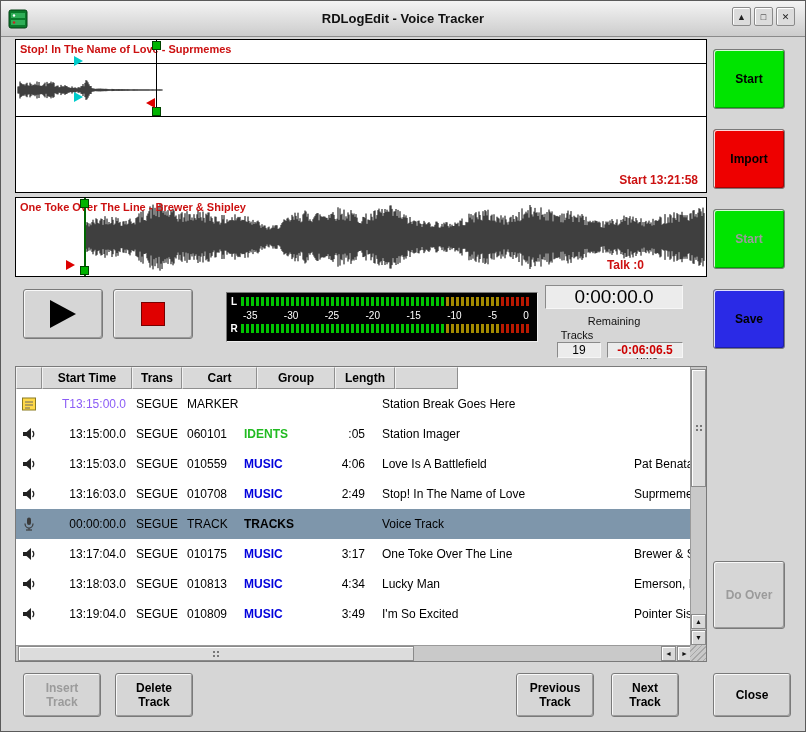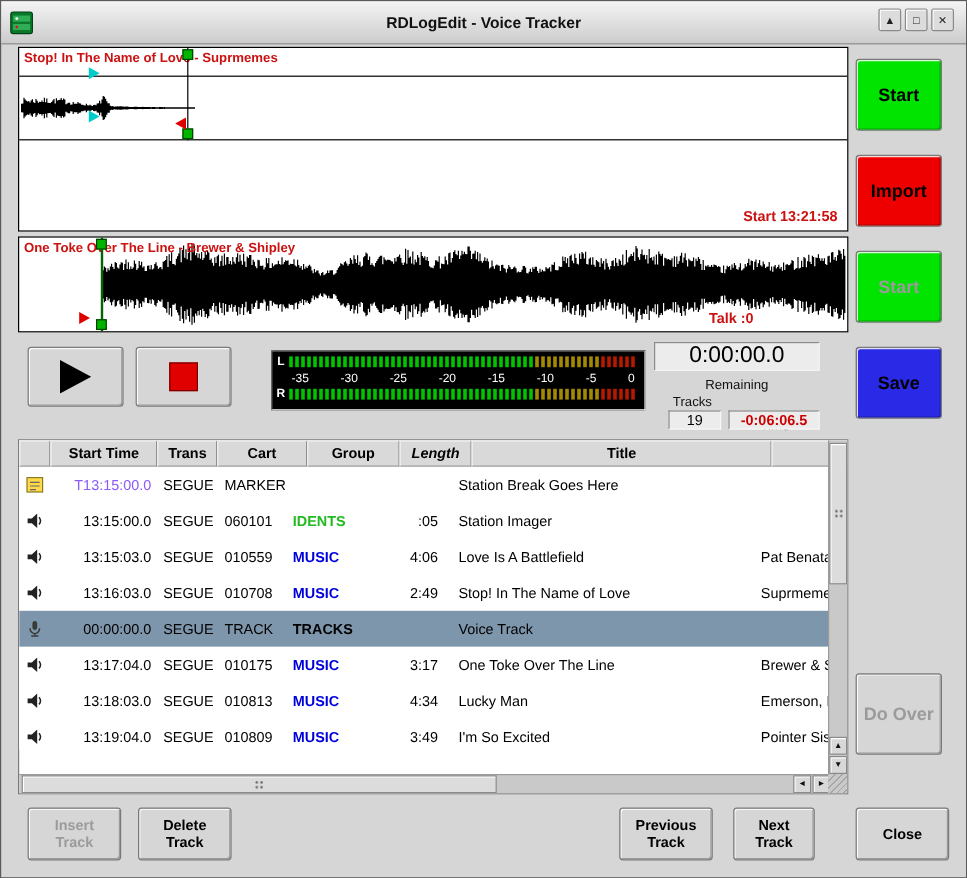--- a/index.html
+++ b/index.html
@@ -25,21 +25,21 @@
   .tri{position:absolute;width:0;height:0;}
   .tri-right{border-top:5px solid transparent;border-bottom:5px solid transparent;border-left:9px solid #00cccc;}
   .tri-right.red{border-left-color:#dd0000;}
   .tri-left{border-top:5px solid transparent;border-bottom:5px solid transparent;border-right:9px solid #dd0000;}
   
   .btn{position:absolute;background:#d6d6d6;border:1px solid #7a7a7a;border-radius:3px;
     box-shadow:inset 1px 1px 0 rgba(255,255,255,.85),inset -1px -1px 0 rgba(0,0,0,.28);
     font-family:inherit;font-weight:bold;font-size:12px;color:#000;display:flex;align-items:center;
     justify-content:center;text-align:center;white-space:pre-line;box-sizing:border-box;cursor:default;}
   .btn.disabled{color:#9b9b9b;}
-  .side-btn{left:712px;width:72px;height:60px;font-size:15px;}
+  .side-btn{left:712px;width:72px;height:60px;font-size:12px;}
   
   #play-btn,#stop-btn{top:288px;width:80px;height:50px;}
   .meter{position:absolute;left:225px;top:291px;width:312px;height:50px;background:#000;
     border:1px solid;border-color:#777 #eee #eee #777;box-sizing:border-box;}
   .meter-row{display:flex;align-items:center;height:13px;margin-top:2px;}
   .meter-row .chan{width:14px;text-align:center;color:#fff;font-size:10px;font-weight:bold;}
   .segs{display:flex;}
   .seg{width:3px;height:9px;margin-right:2px;}
   .meter-scale{display:flex;justify-content:space-between;padding:0 8px 0 16px;color:#fff;font-size:10px;height:14px;align-items:center;}
   .lcd{position:absolute;background:#ececec;border:1px solid;border-color:#8a8a8a #f6f6f6 #f6f6f6 #8a8a8a;
@@ -115,21 +115,21 @@
     <div class="tri tri-right" style="left:58px;top:16px;"></div>
     <div class="tri tri-right" style="left:58px;top:52px;"></div>
     <div class="tri tri-left" style="left:130px;top:58px;"></div>
   </div>
 
   <div class="panel" style="top:196px;height:80px;">
     <svg id="wave2" width="690" height="78">
         <path d="M69 26.4L69 51.6M70 27.2L70 50.8M71 24.1L71 53.9M72 25.1L72 52.9M73 28.4L73 49.6M74 25.5L74 52.5M75 27.2L75 50.8M76 24.1L76 53.9M77 21.7L77 56.3M78 24.6L78 53.4M79 26.2L79 51.8M80 20.3L80 57.7M81 21.2L81 56.8M82 24.9L82 53.1M83 25.7L83 52.3M84 22.5L84 55.5M85 20.5L85 57.5M86 21.0L86 57.0M87 26.9L87 51.1M88 22.0L88 56.0M89 18.2L89 59.8M90 26.2L90 51.8M91 20.6L91 57.4M92 26.4L92 51.6M93 24.0L93 54.0M94 26.1L94 51.9M95 25.0L95 53.0M96 19.0L96 59.0M97 21.8L97 56.2M98 26.9L98 51.1M99 25.6L99 52.4M100 19.4L100 58.6M101 23.0L101 55.0M102 20.2L102 57.8M103 24.9L103 53.1M104 23.9L104 54.1M105 27.8L105 50.2M106 27.8L106 50.2M107 23.5L107 54.5M108 23.2L108 54.8M109 26.3L109 51.7M110 22.9L110 55.1M111 26.6L111 51.4M112 25.7L112 52.3M113 21.9L113 56.1M114 20.6L114 57.4M115 23.5L115 54.5M116 26.0L116 52.0M117 25.0L117 53.0M118 24.6L118 53.4M119 26.4L119 51.6M120 20.1L120 57.9M121 19.4L121 58.6M122 18.7L122 59.3M123 15.4L123 62.6M124 24.4L124 53.6M125 13.8L125 64.2M126 19.4L126 58.6M127 12.3L127 65.7M128 22.1L128 55.9M129 22.0L129 56.0M130 23.0L130 55.0M131 17.7L131 60.3M132 15.5L132 62.5M133 13.2L133 64.8M134 8.4L134 69.6M135 20.5L135 57.5M136 10.3L136 67.7M137 6.6L137 71.4M138 16.8L138 61.2M139 9.8L139 68.2M140 18.1L140 59.9M141 12.6L141 65.4M142 7.8L142 70.2M143 19.1L143 58.9M144 5.3L144 72.7M145 12.3L145 65.7M146 7.0L146 71.0M147 14.8L147 63.2M148 12.9L148 65.1M149 16.8L149 61.2M150 13.3L150 64.7M151 17.6L151 60.4M152 12.1L152 65.9M153 18.7L153 59.3M154 16.9L154 61.1M155 11.8L155 66.2M156 14.3L156 63.7M157 10.7L157 67.3M158 12.5L158 65.5M159 18.7L159 59.3M160 17.5L160 60.5M161 20.9L161 57.1M162 23.5L162 54.5M163 16.3L163 61.7M164 21.1L164 56.9M165 15.5L165 62.5M166 14.2L166 63.8M167 23.9L167 54.1M168 19.4L168 58.6M169 15.2L169 62.8M170 23.4L170 54.6M171 13.2L171 64.8M172 22.7L172 55.3M173 16.2L173 61.8M174 16.2L174 61.8M175 21.9L175 56.1M176 19.5L176 58.5M177 22.5L177 55.5M178 16.2L178 61.8M179 20.1L179 57.9M180 21.7L180 56.3M181 16.3L181 61.7M182 13.0L182 65.0M183 20.1L183 57.9M184 14.2L184 63.8M185 19.3L185 58.7M186 22.7L186 55.3M187 13.5L187 64.5M188 19.9L188 58.1M189 24.5L189 53.5M190 15.7L190 62.3M191 17.1L191 60.9M192 14.5L192 63.5M193 14.4L193 63.6M194 22.9L194 55.1M195 18.5L195 59.5M196 20.1L196 57.9M197 23.8L197 54.2M198 25.5L198 52.5M199 18.5L199 59.5M200 18.8L200 59.2M201 23.4L201 54.6M202 23.7L202 54.3M203 23.3L203 54.7M204 26.5L204 51.5M205 24.7L205 53.3M206 17.0L206 61.0M207 21.3L207 56.7M208 17.1L208 60.9M209 25.4L209 52.6M210 25.3L210 52.7M211 21.3L211 56.7M212 23.9L212 54.1M213 22.7L213 55.3M214 22.2L214 55.8M215 22.2L215 55.8M216 19.2L216 58.8M217 22.1L217 55.9M218 22.6L218 55.4M219 16.3L219 61.7M220 22.3L220 55.7M221 20.3L221 57.7M222 18.9L222 59.1M223 19.5L223 58.5M224 18.9L224 59.1M225 22.8L225 55.2M226 21.8L226 56.2M227 22.1L227 55.9M228 21.9L228 56.1M229 18.1L229 59.9M230 23.3L230 54.7M231 24.0L231 54.0M232 18.5L232 59.5M233 22.9L233 55.1M234 25.2L234 52.8M235 23.6L235 54.4M236 26.7L236 51.3M237 21.9L237 56.1M238 25.9L238 52.1M239 24.0L239 54.0M240 25.4L240 52.6M241 23.4L241 54.6M242 22.6L242 55.4M243 24.1L243 53.9M244 27.4L244 50.6M245 29.8L245 48.2M246 26.2L246 51.8M247 28.8L247 49.2M248 27.5L248 50.5M249 27.5L249 50.5M250 29.9L250 48.1M251 31.5L251 46.5M252 29.4L252 48.6M253 28.6L253 49.4M254 31.4L254 46.6M255 30.5L255 47.5M256 29.7L256 48.3M257 27.4L257 50.6M258 29.6L258 48.4M259 27.5L259 50.5M260 27.2L260 50.8M261 27.3L261 50.7M262 30.9L262 47.1M263 30.5L263 47.5M264 29.5L264 48.5M265 26.9L265 51.1M266 25.1L266 52.9M267 23.9L267 54.1M268 21.4L268 56.6M269 22.1L269 55.9M270 23.0L270 55.0M271 20.5L271 57.5M272 19.7L272 58.3M273 21.5L273 56.5M274 23.4L274 54.6M275 22.0L275 56.0M276 16.9L276 61.1M277 18.5L277 59.5M278 21.8L278 56.2M279 14.7L279 63.3M280 17.9L280 60.1M281 21.2L281 56.8M282 14.7L282 63.3M283 22.9L283 55.1M284 20.2L284 57.8M285 24.3L285 53.7M286 23.5L286 54.5M287 16.4L287 61.6M288 15.4L288 62.6M289 12.5L289 65.5M290 13.5L290 64.5M291 18.7L291 59.3M292 15.7L292 62.3M293 22.8L293 55.2M294 21.3L294 56.7M295 23.0L295 55.0M296 24.1L296 53.9M297 21.2L297 56.8M298 19.4L298 58.6M299 17.8L299 60.2M300 16.1L300 61.9M301 15.1L301 62.9M302 15.2L302 62.8M303 22.3L303 55.7M304 16.4L304 61.6M305 18.2L305 59.8M306 19.0L306 59.0M307 18.5L307 59.5M308 18.5L308 59.5M309 18.7L309 59.3M310 19.8L310 58.2M311 19.9L311 58.1M312 21.8L312 56.2M313 16.9L313 61.1M314 19.9L314 58.1M315 16.1L315 61.9M316 15.7L316 62.3M317 14.1L317 63.9M318 16.9L318 61.1M319 21.0L319 57.0M320 22.8L320 55.2M321 20.7L321 57.3M322 9.3L322 68.7M323 21.8L323 56.2M324 10.4L324 67.6M325 16.7L325 61.3M326 15.8L326 62.2M327 21.6L327 56.4M328 11.6L328 66.4M329 22.4L329 55.6M330 18.3L330 59.7M331 20.5L331 57.5M332 14.4L332 63.6M333 16.6L333 61.4M334 22.9L334 55.1M335 12.1L335 65.9M336 15.3L336 62.7M337 16.7L337 61.3M338 15.5L338 62.5M339 18.8L339 59.2M340 16.1L340 61.9M341 19.6L341 58.4M342 23.8L342 54.2M343 25.0L343 53.0M344 25.0L344 53.0M345 25.5L345 52.5M346 23.3L346 54.7M347 18.9L347 59.1M348 19.0L348 59.0M349 20.1L349 57.9M350 15.5L350 62.5M351 25.8L351 52.2M352 21.5L352 56.5M353 21.9L353 56.1M354 22.3L354 55.7M355 15.7L355 62.3M356 18.8L356 59.2M357 22.4L357 55.6M358 13.0L358 65.0M359 12.4L359 65.6M360 20.7L360 57.3M361 17.1L361 60.9M362 12.1L362 65.9M363 10.6L363 67.4M364 13.6L364 64.4M365 14.8L365 63.2M366 11.0L366 67.0M367 17.9L367 60.1M368 15.0L368 63.0M369 11.0L369 67.0M370 13.9L370 64.1M371 11.7L371 66.3M372 13.6L372 64.4M373 13.8L373 64.2M374 7.5L374 70.5M375 7.4L375 70.6M376 10.9L376 67.1M377 17.9L377 60.1M378 13.5L378 64.5M379 13.3L379 64.7M380 11.0L380 67.0M381 18.0L381 60.0M382 11.9L382 66.1M383 19.8L383 58.2M384 13.2L384 64.8M385 19.6L385 58.4M386 21.0L386 57.0M387 19.2L387 58.8M388 16.4L388 61.6M389 19.4L389 58.6M390 17.4L390 60.6M391 19.9L391 58.1M392 25.7L392 52.3M393 24.8L393 53.2M394 19.0L394 59.0M395 23.8L395 54.2M396 26.0L396 52.0M397 23.3L397 54.7M398 22.5L398 55.5M399 23.1L399 54.9M400 23.5L400 54.5M401 27.8L401 50.2M402 22.9L402 55.1M403 22.6L403 55.4M404 25.4L404 52.6M405 26.0L405 52.0M406 29.0L406 49.0M407 25.9L407 52.1M408 22.9L408 55.1M409 24.5L409 53.5M410 26.4L410 51.6M411 26.2L411 51.8M412 24.9L412 53.1M413 24.1L413 53.9M414 25.6L414 52.4M415 29.1L415 48.9M416 28.2L416 49.8M417 28.8L417 49.2M418 28.6L418 49.4M419 26.8L419 51.2M420 23.6L420 54.4M421 23.7L421 54.3M422 25.0L422 53.0M423 29.4L423 48.6M424 29.9L424 48.1M425 28.5L425 49.5M426 25.9L426 52.1M427 28.7L427 49.3M428 24.7L428 53.3M429 26.2L429 51.8M430 24.2L430 53.8M431 24.3L431 53.7M432 27.9L432 50.1M433 29.5L433 48.5M434 25.9L434 52.1M435 28.4L435 49.6M436 26.7L436 51.3M437 28.0L437 50.0M438 28.0L438 50.0M439 24.5L439 53.5M440 25.8L440 52.2M441 25.8L441 52.2M442 24.7L442 53.3M443 28.2L443 49.8M444 22.5L444 55.5M445 22.9L445 55.1M446 20.5L446 57.5M447 27.1L447 50.9M448 27.3L448 50.7M449 27.2L449 50.8M450 23.9L450 54.1M451 24.5L451 53.5M452 24.2L452 53.8M453 15.7L453 62.3M454 19.6L454 58.4M455 16.1L455 61.9M456 21.4L456 56.6M457 17.3L457 60.7M458 24.4L458 53.6M459 15.4L459 62.6M460 14.2L460 63.8M461 19.3L461 58.7M462 21.3L462 56.7M463 13.5L463 64.5M464 17.0L464 61.0M465 21.8L465 56.2M466 22.5L466 55.5M467 13.2L467 64.8M468 17.8L468 60.2M469 12.0L469 66.0M470 13.2L470 64.8M471 17.4L471 60.6M472 11.7L472 66.3M473 21.9L473 56.1M474 22.5L474 55.5M475 17.7L475 60.3M476 16.6L476 61.4M477 22.6L477 55.4M478 16.3L478 61.7M479 22.7L479 55.3M480 24.2L480 53.8M481 18.7L481 59.3M482 19.7L482 58.3M483 20.5L483 57.5M484 24.5L484 53.5M485 17.3L485 60.7M486 21.6L486 56.4M487 19.5L487 58.5M488 26.6L488 51.4M489 17.7L489 60.3M490 21.4L490 56.6M491 24.3L491 53.7M492 26.6L492 51.4M493 23.7L493 54.3M494 19.6L494 58.4M495 18.8L495 59.2M496 23.9L496 54.1M497 17.0L497 61.0M498 21.0L498 57.0M499 23.7L499 54.3M500 18.1L500 59.9M501 19.2L501 58.8M502 22.6L502 55.4M503 14.0L503 64.0M504 23.2L504 54.8M505 22.2L505 55.8M506 10.4L506 67.6M507 20.5L507 57.5M508 16.5L508 61.5M509 15.6L509 62.4M510 13.7L510 64.3M511 15.3L511 62.7M512 12.2L512 65.8M513 19.6L513 58.4M514 7.0L514 71.0M515 9.1L515 68.9M516 16.4L516 61.6M517 18.5L517 59.5M518 13.6L518 64.4M519 9.9L519 68.1M520 14.8L520 63.2M521 14.3L521 63.7M522 18.0L522 60.0M523 14.4L523 63.6M524 21.5L524 56.5M525 9.4L525 68.6M526 17.0L526 61.0M527 16.4L527 61.6M528 19.1L528 58.9M529 15.8L529 62.2M530 22.5L530 55.5M531 14.1L531 63.9M532 22.5L532 55.5M533 11.5L533 66.5M534 13.6L534 64.4M535 15.2L535 62.8M536 13.4L536 64.6M537 23.4L537 54.6M538 16.7L538 61.3M539 17.3L539 60.7M540 18.2L540 59.8M541 17.9L541 60.1M542 18.4L542 59.6M543 18.8L543 59.2M544 17.2L544 60.8M545 24.2L545 53.8M546 15.5L546 62.5M547 24.4L547 53.6M548 15.7L548 62.3M549 22.1L549 55.9M550 19.7L550 58.3M551 15.2L551 62.8M552 12.6L552 65.4M553 20.9L553 57.1M554 16.6L554 61.4M555 13.1L555 64.9M556 18.8L556 59.2M557 24.0L557 54.0M558 17.7L558 60.3M559 18.8L559 59.2M560 19.7L560 58.3M561 19.6L561 58.4M562 16.5L562 61.5M563 24.1L563 53.9M564 17.7L564 60.3M565 19.5L565 58.5M566 16.1L566 61.9M567 17.8L567 60.2M568 22.0L568 56.0M569 27.0L569 51.0M570 18.7L570 59.3M571 27.1L571 50.9M572 23.4L572 54.6M573 24.1L573 53.9M574 22.8L574 55.2M575 24.3L575 53.7M576 24.3L576 53.7M577 22.8L577 55.2M578 24.6L578 53.4M579 22.5L579 55.5M580 22.9L580 55.1M581 23.2L581 54.8M582 24.5L582 53.5M583 23.6L583 54.4M584 24.6L584 53.4M585 29.1L585 48.9M586 29.5L586 48.5M587 23.2L587 54.8M588 29.8L588 48.2M589 26.4L589 51.6M590 23.5L590 54.5M591 24.6L591 53.4M592 23.6L592 54.4M593 26.8L593 51.2M594 22.5L594 55.5M595 25.2L595 52.8M596 21.1L596 56.9M597 23.0L597 55.0M598 26.2L598 51.8M599 26.8L599 51.2M600 24.7L600 53.3M601 21.3L601 56.7M602 27.4L602 50.6M603 26.5L603 51.5M604 25.5L604 52.5M605 21.9L605 56.1M606 24.0L606 54.0M607 21.2L607 56.8M608 17.6L608 60.4M609 23.0L609 55.0M610 19.0L610 59.0M611 19.5L611 58.5M612 26.8L612 51.2M613 20.1L613 57.9M614 18.2L614 59.8M615 24.6L615 53.4M616 21.4L616 56.6M617 18.6L617 59.4M618 23.0L618 55.0M619 24.0L619 54.0M620 20.0L620 58.0M621 22.3L621 55.7M622 25.4L622 52.6M623 24.3L623 53.7M624 24.0L624 54.0M625 20.3L625 57.7M626 27.4L626 50.6M627 24.1L627 53.9M628 28.4L628 49.6M629 24.0L629 54.0M630 22.9L630 55.1M631 25.8L631 52.2M632 24.5L632 53.5M633 22.6L633 55.4M634 26.0L634 52.0M635 24.4L635 53.6M636 27.6L636 50.4M637 20.8L637 57.2M638 27.1L638 50.9M639 22.7L639 55.3M640 22.1L640 55.9M641 23.0L641 55.0M642 22.8L642 55.2M643 21.6L643 56.4M644 18.6L644 59.4M645 19.4L645 58.6M646 26.8L646 51.2M647 25.9L647 52.1M648 25.3L648 52.7M649 16.1L649 61.9M650 25.8L650 52.2M651 25.2L651 52.8M652 19.3L652 58.7M653 24.6L653 53.4M654 16.2L654 61.8M655 17.3L655 60.7M656 24.8L656 53.2M657 19.7L657 58.3M658 14.3L658 63.7M659 20.2L659 57.8M660 22.0L660 56.0M661 15.1L661 62.9M662 16.2L662 61.8M663 23.8L663 54.2M664 16.6L664 61.4M665 17.0L665 61.0M666 13.8L666 64.2M667 17.2L667 60.8M668 19.3L668 58.7M669 17.2L669 60.8M670 19.4L670 58.6M671 17.2L671 60.8M672 22.1L672 55.9M673 22.8L673 55.2M674 15.6L674 62.4M675 15.2L675 62.8M676 20.8L676 57.2M677 12.5L677 65.5M678 12.1L678 65.9M679 18.5L679 59.5M680 16.1L680 61.9M681 19.3L681 58.7M682 14.7L682 63.3M683 10.2L683 67.8M684 11.0L684 67.0M685 13.4L685 64.6M686 18.0L686 60.0M687 9.6L687 68.4M688 15.1L688 62.9" stroke="#000" stroke-width="1" fill="none"></path>
       </svg>
     <span class="wave-title" style="color: rgb(204, 17, 17);">One Toke Over The Line - Brewer &amp; Shipley</span>
-    <span class="wave-footer" style="right: 78px; bottom: 4px; color: rgb(204, 17, 17);">Talk :0</span>
+    <span class="wave-footer" style="right: 62px; bottom: 4px; color: rgb(204, 17, 17);">Talk :0</span>
     <div class="vline green" style="left:68px;top:0;height:78px;"></div>
     <div class="sq" style="left:64px;top:1px;"></div>
     <div class="sq" style="left:64px;top:68px;"></div>
     <div class="tri tri-right red" style="left:50px;top:62px;"></div>
   </div>
 
   <div class="btn" id="play-btn" style="left:22px;">
     <svg width="26" height="28" viewBox="0 0 26 28">
         <polygon points="0,0 0,28 26,14" fill="#000"></polygon>
       </svg>
@@ -284,22 +284,21 @@
   <div class="lcd" style="left:556px;top:341px;width:44px;height:16px;font-size:12px;">19</div>
   <div class="lcd" style="left: 606px; top: 341px; width: 76px; height: 16px; font-size: 12px; font-weight: bold; color: rgb(204, 0, 0);">-0:06:06.5</div>
 
   <div id="log">
     <div class="log-head">
         <div class="hc hw0" style="width: 26px;"></div>
         <div class="hc hw1" style="width: 90px;">Start Time</div>
         <div class="hc hw2" style="width: 50px;">Trans</div>
         <div class="hc hw3" style="width: 75px;">Cart</div>
         <div class="hc hw4" style="width: 78px;">Group</div>
-        <div class="hc hw5" style="width: 60px; font-style: italic;">Length</div>
-        <div class="hc hw6" style="width: 252px;">Title</div>
+        <div class="hc hw5" style="width: 60px;">Length</div>
         <div class="hc hw7" style="width: 63px;"></div>
       </div>
     <div class="log-body">
         <div class="log-row">
     <span class="cell c0">
             <svg width="16" height="16" viewBox="0 0 16 16">
               <rect x="1.5" y="2" width="13" height="12" fill="#ffd94a" stroke="#8a7a20"></rect>
               <line x1="4" y1="6" x2="12" y2="6" stroke="#666" stroke-width="1"></line>
               <line x1="4" y1="9" x2="12" y2="9" stroke="#666" stroke-width="1"></line>
               <line x1="4" y1="12" x2="9" y2="12" stroke="#666" stroke-width="1"></line>

